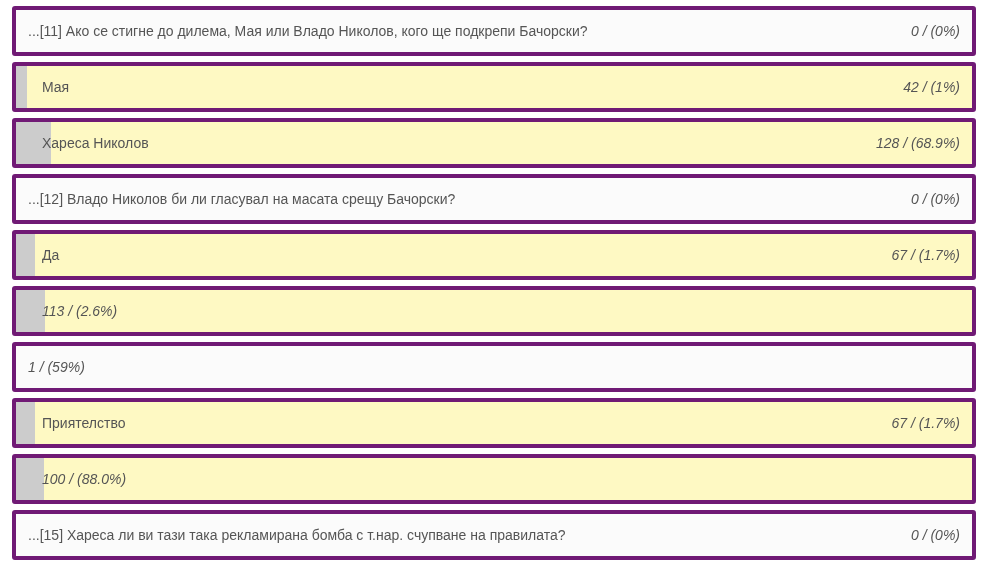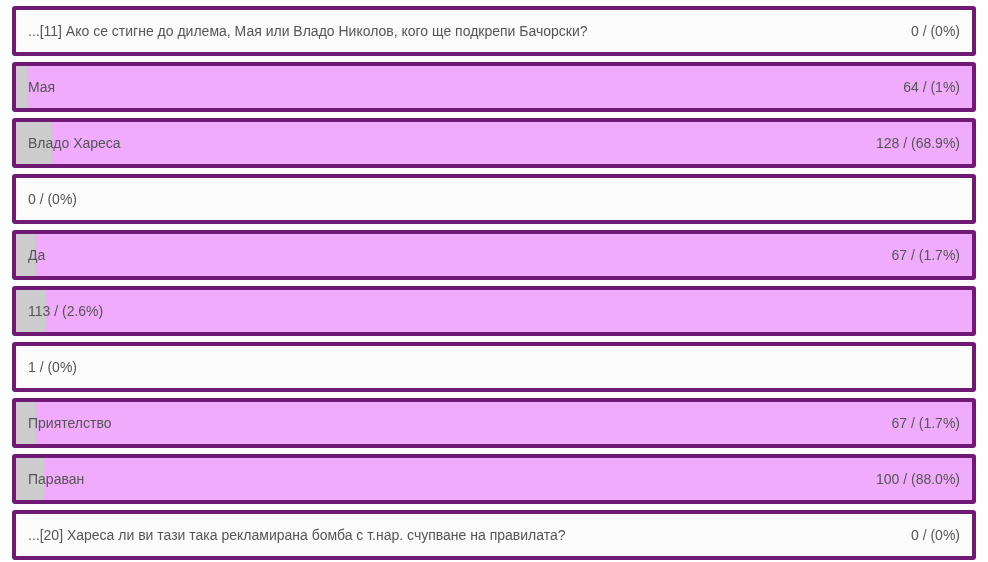--- a/index.html
+++ b/index.html
@@ -27,21 +27,22 @@
     border: 4px solid #701a75;
     border-radius: 3px;
     margin-bottom: 6px;
     overflow: hidden;
     background: #f7f7f7;
   }
   .row.question {
     background: #fbfbfb;
   }
   .row.answer {
-    background: #f0abfc;
+    background: #fef9c3;
+    padding-left: 14px;
   }
   .bar {
     position: absolute;
     left: 0;
     top: 0;
     bottom: 0;
     background: #cccccc;
     z-index: 0;
   }
   .row-inner {
@@ -59,90 +60,91 @@
     color: #555555;
     padding-right: 16px;
     white-space: pre-wrap;
   }
   .count {
     flex: 0 0 auto;
     line-height: 22px;
     color: #555555;
     text-align: left;
     white-space: nowrap;
+    font-style: italic;
   }
 </style>
 </head>
 <body>
 
 <div class="poll-list">
     <div class="row question">
       <div class="bar" style="width: 0px; background: rgb(204, 204, 204);"></div>
       <div class="row-inner">
         <div class="label">...[11] Ако се стигне до дилема, Мая или Владо Николов, кого ще подкрепи Бачорски?</div>
         <div class="count">0 / (0%)</div>
       </div>
     </div>
     <div class="row answer">
       <div class="bar" style="width: 11px; background: rgb(204, 204, 204);"></div>
       <div class="row-inner">
         <div class="label">Мая</div>
-        <div class="count">64 / (1%)</div>
+        <div class="count">42 / (1%)</div>
       </div>
     </div>
     <div class="row answer">
       <div class="bar" style="width: 35.2px; background: rgb(204, 204, 204);"></div>
       <div class="row-inner">
-        <div class="label">Владо Хареса</div>
+        <div class="label">Хареса Николов</div>
         <div class="count">128 / (68.9%)</div>
       </div>
     </div>
     <div class="row question">
       <div class="bar" style="width: 0px; background: rgb(204, 204, 204);"></div>
       <div class="row-inner">
+        <div class="label">...[12] Владо Николов би ли гласувал на масата срещу Бачорски?</div>
         <div class="count">0 / (0%)</div>
       </div>
     </div>
     <div class="row answer">
       <div class="bar" style="width: 18.7px; background: rgb(204, 204, 204);"></div>
       <div class="row-inner">
         <div class="label">Да</div>
         <div class="count">67 / (1.7%)</div>
       </div>
     </div>
     <div class="row answer">
       <div class="bar" style="width: 28.6px; background: rgb(204, 204, 204);"></div>
       <div class="row-inner">
         <div class="count">113 / (2.6%)</div>
       </div>
     </div>
     <div class="row question">
       <div class="bar" style="width: 0px; background: rgb(204, 204, 204);"></div>
       <div class="row-inner">
-        <div class="count">1 / (0%)</div>
+        <div class="count">1 / (59%)</div>
       </div>
     </div>
     <div class="row answer">
       <div class="bar" style="width: 18.7px; background: rgb(204, 204, 204);"></div>
       <div class="row-inner">
         <div class="label">Приятелство</div>
         <div class="count">67 / (1.7%)</div>
       </div>
     </div>
     <div class="row answer">
       <div class="bar" style="width: 27.5px; background: rgb(204, 204, 204);"></div>
       <div class="row-inner">
-        <div class="label">Параван</div>
         <div class="count">100 / (88.0%)</div>
       </div>
     </div>
     <div class="row question">
       <div class="bar" style="width: 0px; background: rgb(204, 204, 204);"></div>
       <div class="row-inner">
-        <div class="label">...[20] Хареса ли ви тази така рекламирана бомба с т.нар. счупване на правилата?</div>
+        <div class="label">...[15] Хареса ли ви тази така рекламирана бомба с т.нар. счупване на правилата?</div>
         <div class="count">0 / (0%)</div>
       </div>
     </div>
     <div class="row answer">
       <div class="bar" style="width: 6.6px; background: rgb(204, 204, 204);"></div>
       <div class="row-inner">
         <div class="label">Да</div>
         <div class="count">19 / (0.6%)</div>
       </div>
     </div>

